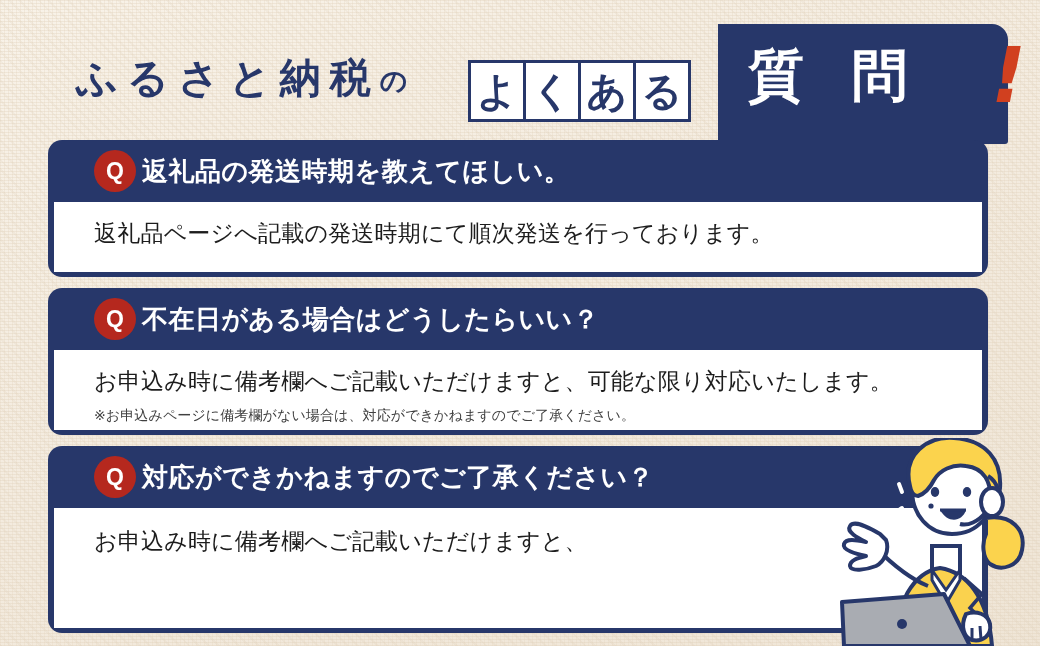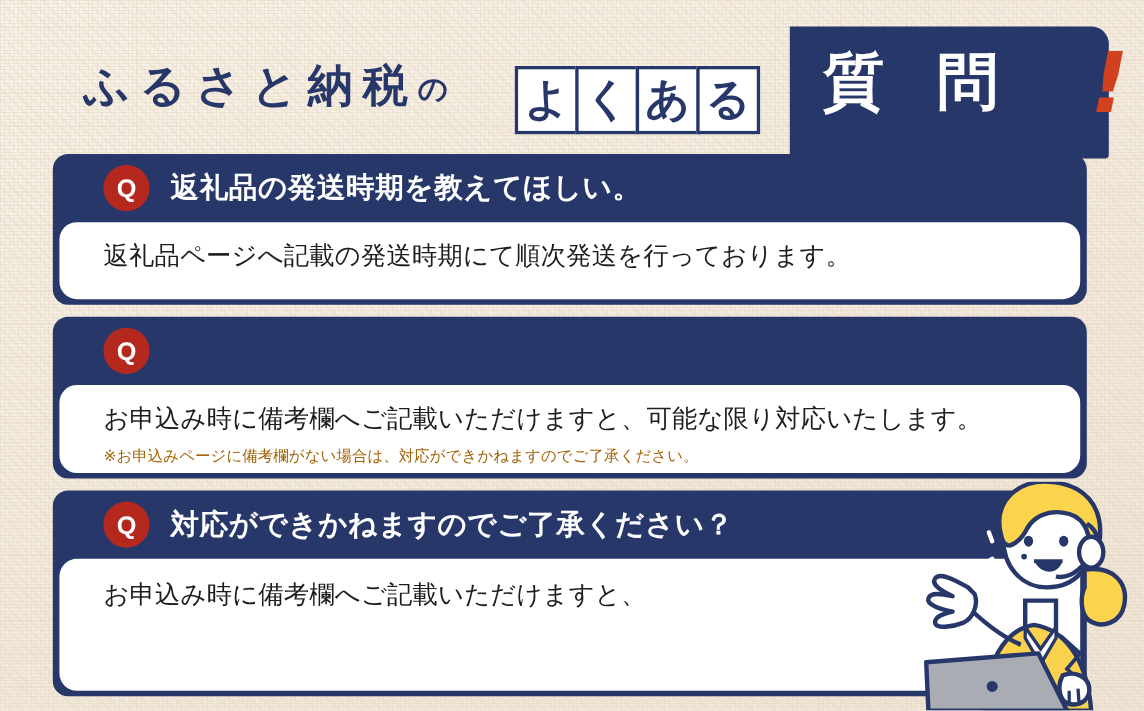--- a/index.html
+++ b/index.html
@@ -129,48 +129,48 @@
     color: #ffffff;
     display: flex;
     align-items: center;
     justify-content: center;
     font-family: "Liberation Sans", sans-serif;
     font-weight: 700;
     font-size: 23px;
     flex: 0 0 auto;
   }
   .q-text {
-    margin-left: 19px;
+    margin-left: 6px;
     font-family: "DejaVu Sans", "Liberation Sans", sans-serif;
     font-weight: 700;
     font-size: 26px;
     color: #ffffff;
     letter-spacing: 0.5px;
     line-height: 1.1;
     white-space: nowrap;
   }
   .a-panel {
     margin: 0 6px 0 6px;
     background: #ffffff;
-    border-radius: 16px;
+    border-radius: 0;
     padding: 14px 26px 16px 40px;
     box-sizing: border-box;
   }
   .a-text {
     font-family: "DejaVu Sans", "Liberation Sans", sans-serif;
     font-size: 23px;
     color: #1d1d1d;
     line-height: 1.52;
     letter-spacing: 0.2px;
     white-space: nowrap;
   }
   .a-note {
     font-family: "DejaVu Sans", "Liberation Sans", sans-serif;
     font-size: 14px;
-    color: #a16207;
+    color: #404040;
     line-height: 1.6;
     margin-top: 5px;
     letter-spacing: 0.1px;
     white-space: nowrap;
   }
   #card-1 .a-panel { height: 70px; }
   #card-2 .a-panel { height: 80px; }
   #card-3 .a-panel { height: 120px; padding-top: 16px; }
 
   
@@ -211,20 +211,21 @@
         <div class="q-text">返礼品の発送時期を教えてほしい。</div>
       </div>
       <div class="a-panel">
         <div class="a-text">返礼品ページへ記載の発送時期にて順次発送を行っております。</div>
       </div>
     </div>
 
     <div class="card" id="card-2">
       <div class="q-head">
         <div class="q-badge">Q</div>
+        <div class="q-text">不在日がある場合はどうしたらいい？</div>
       </div>
       <div class="a-panel">
         <div class="a-text">お申込み時に備考欄へご記載いただけますと、可能な限り対応いたします。</div>
         <div class="a-note">※お申込みページに備考欄がない場合は、対応ができかねますのでご了承ください。</div>
       </div>
     </div>
 
     <div class="card" id="card-3">
       <div class="q-head">
         <div class="q-badge">Q</div>

